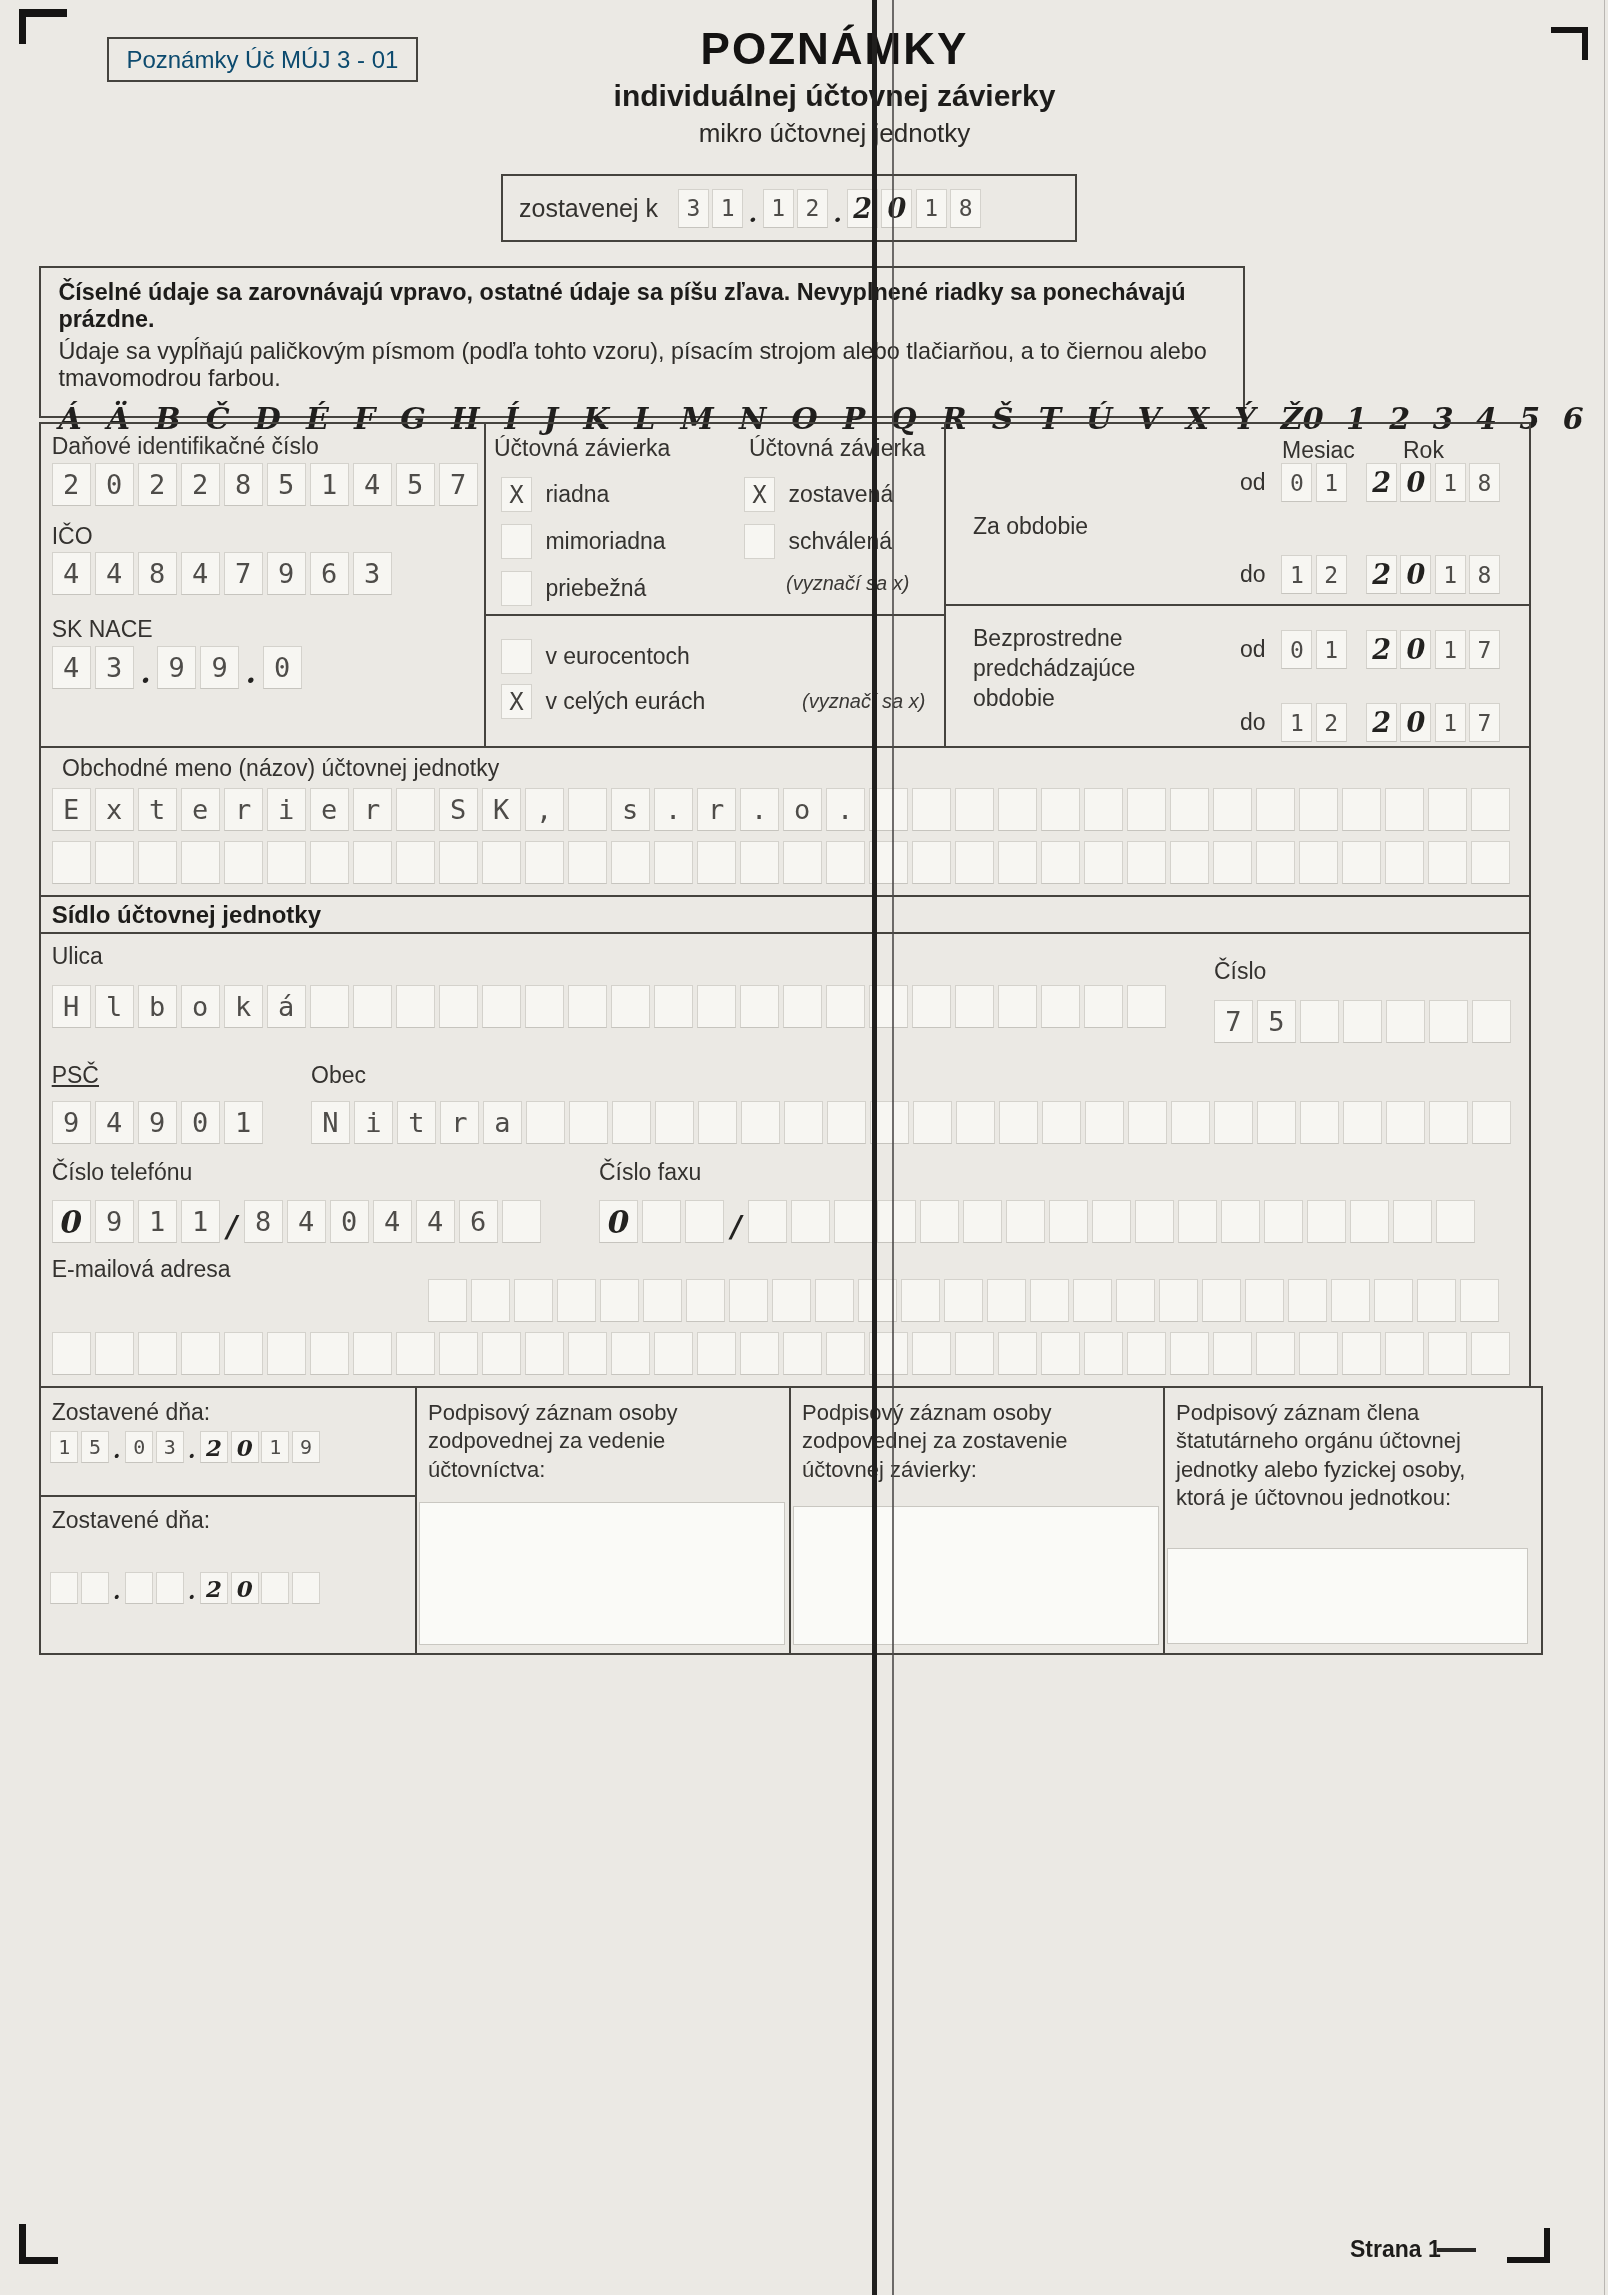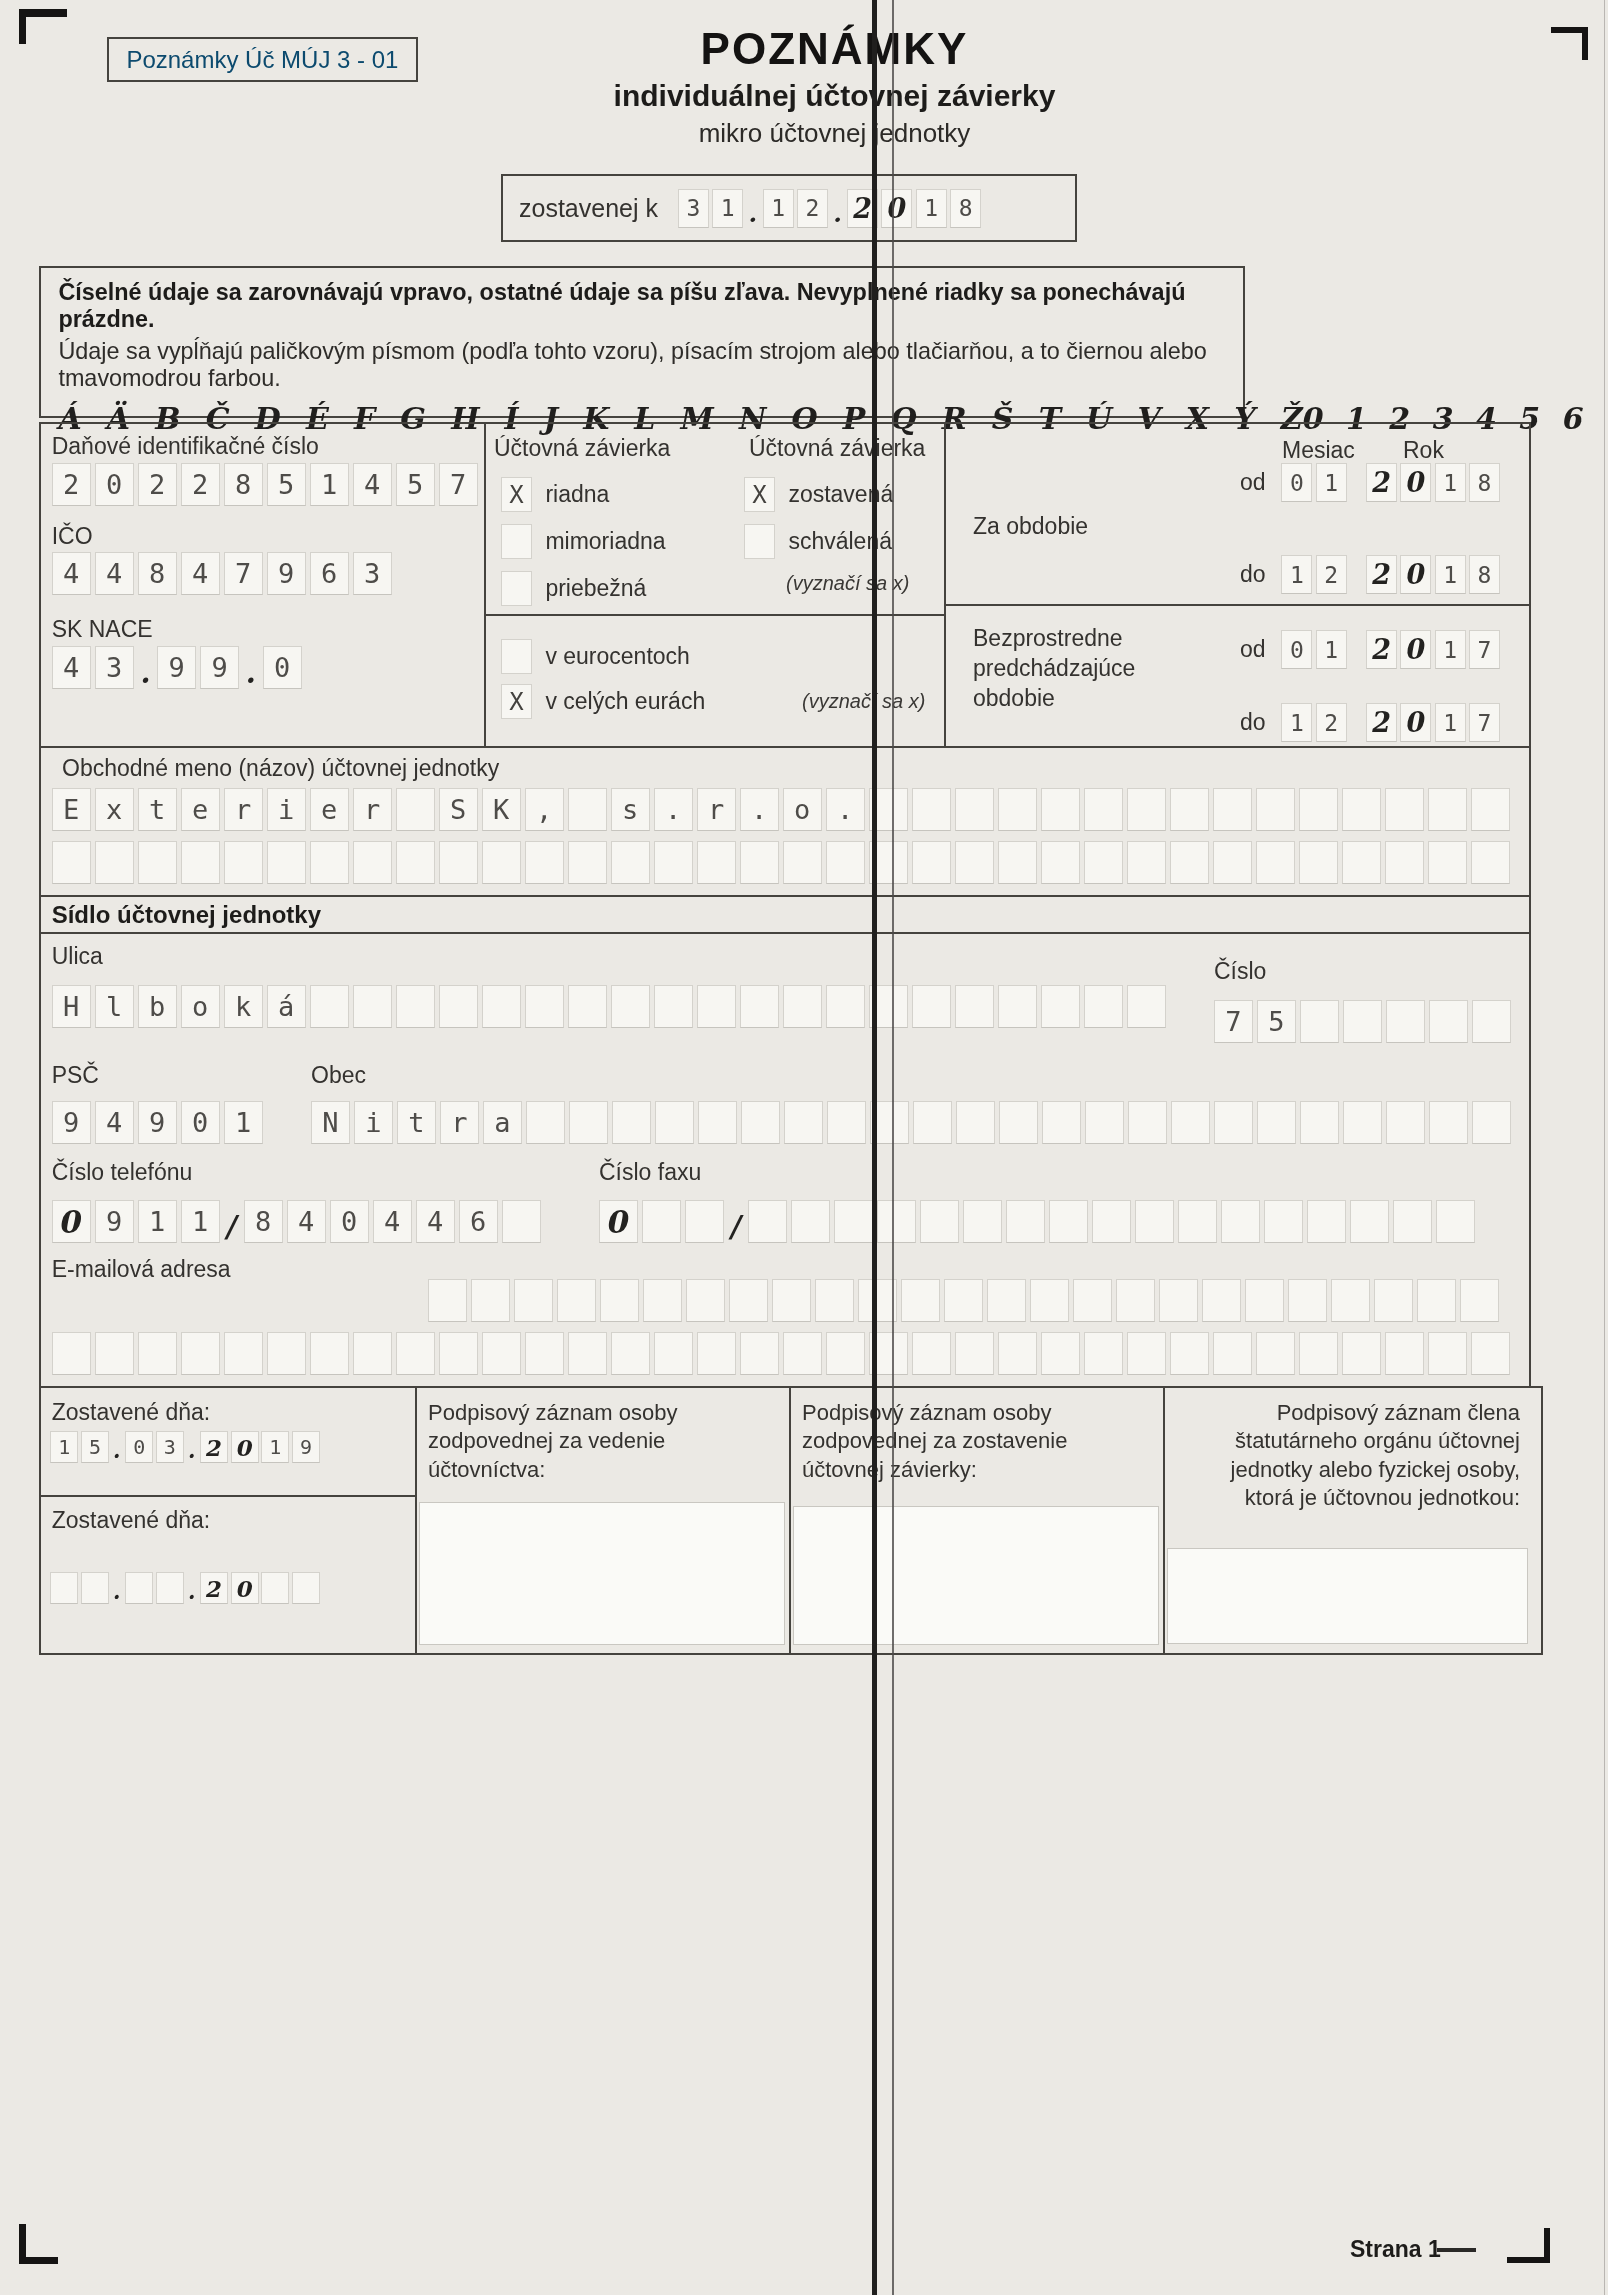--- a/index.html
+++ b/index.html
@@ -385,21 +385,21 @@
     <div class="cells abs" style="left:1173px;top:576px;">
         <span class="cell">7</span>
         <span class="cell">5</span>
         <span class="cell"></span>
         <span class="cell"></span>
         <span class="cell"></span>
         <span class="cell"></span>
         <span class="cell"></span>
       </div>
 
-    <div class="lbl abs" style="left:10.7px;top:638px;">PSČ</div>
+    <div class="lbl abs" style="left:10.7px;top:638px;text-decoration:underline;">PSČ</div>
     <div class="cells abs" style="left:10.7px;top:677px;">
         <span class="cell">9</span>
         <span class="cell">4</span>
         <span class="cell">9</span>
         <span class="cell">0</span>
         <span class="cell">1</span>
       </div>
     <div class="lbl abs" style="left:270px;top:638px;">Obec</div>
     <div class="cells abs" style="left:270px;top:677px;">
         <span class="cell">N</span>
@@ -570,21 +570,21 @@
         <span class="cell"></span>
         <span class="cell"></span>
       </div>
 
     <div class="sig-label" style="left:387px;top:10.7px;width:347px;">Podpisový záznam osoby zodpovednej za vedenie účtovníctva:</div>
     <div class="sig-white" style="left:378px;top:114px;width:366px;height:143px;"></div>
 
     <div class="sig-label" style="left:761px;top:10.7px;width:347px;">Podpisový záznam osoby zodpovednej za zostavenie účtovnej závierky:</div>
     <div class="sig-white" style="left:752px;top:118px;width:366px;height:139px;"></div>
 
-    <div class="sig-label" style="left:1135px;top:10.7px;width:344px;text-align:right;">Podpisový záznam člena štatutárneho orgánu účtovnej jednotky alebo fyzickej osoby, ktorá je účtovnou jednotkou:</div>
+    <div class="sig-label" style="left:1135px;top:10.7px;width:344px;">Podpisový záznam člena štatutárneho orgánu účtovnej jednotky alebo fyzickej osoby, ktorá je účtovnou jednotkou:</div>
     <div class="sig-white" style="left:1126px;top:160px;width:361px;height:96px;"></div>
   </div>
 
 
   <div class="strana">Strana 1</div>
   <div class="strana-dash"></div>
 
   <div class="scanline s1"></div>
   <div class="scanline s2"></div>
   <div class="edgeline"></div>

